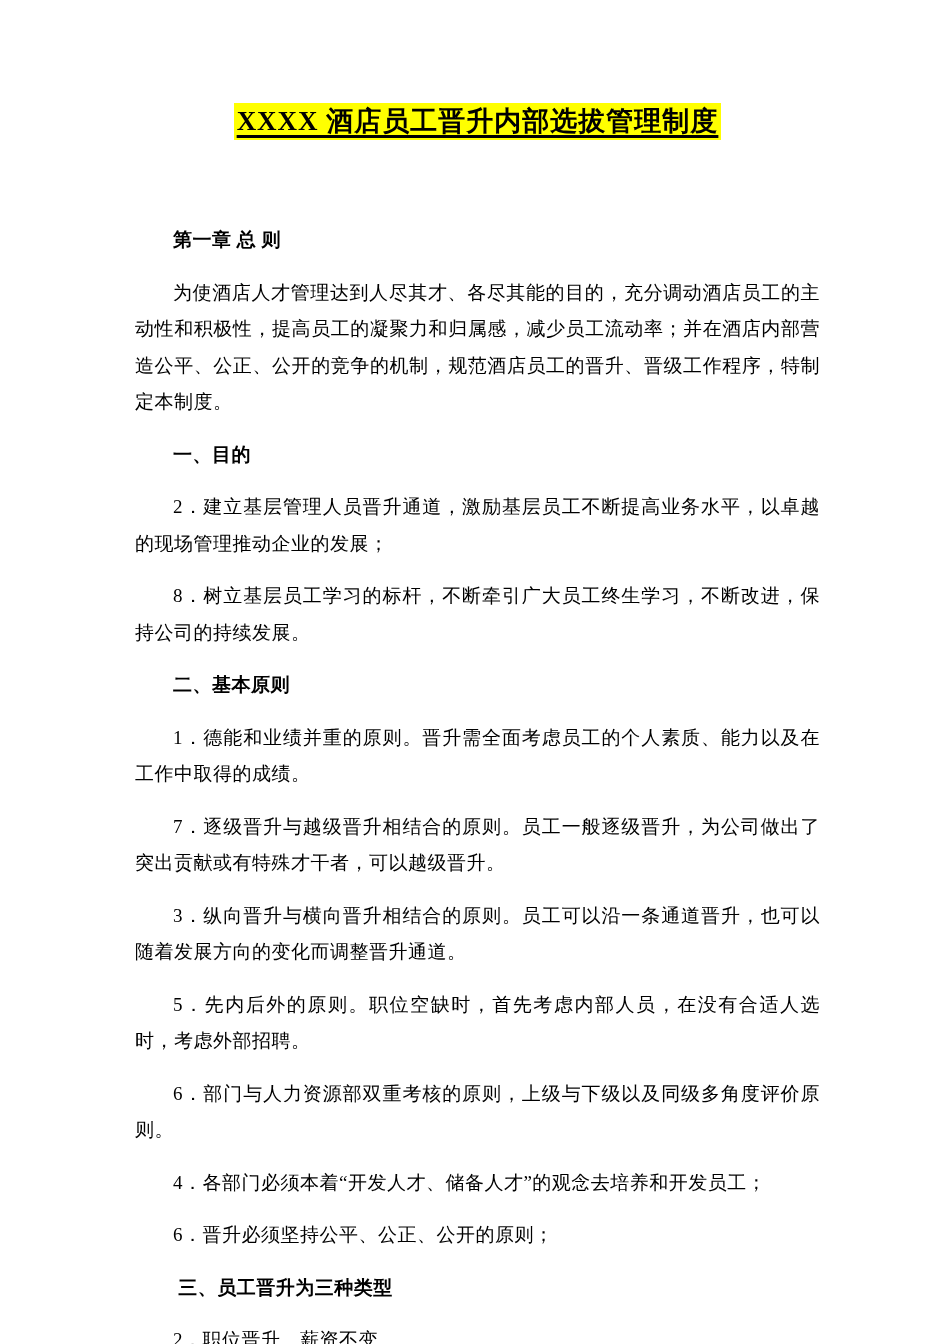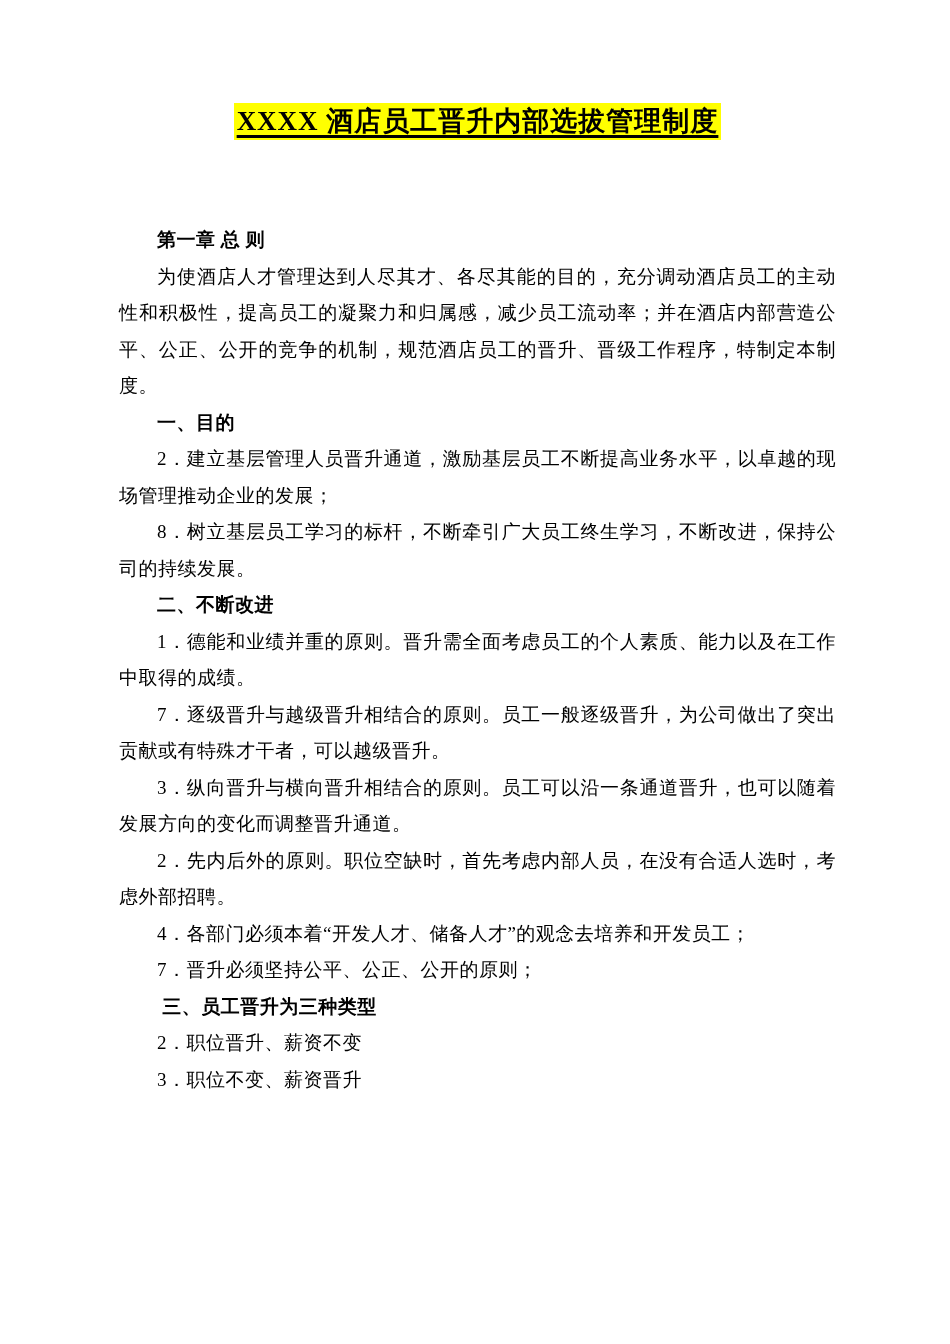--- a/index.html
+++ b/index.html
@@ -29,21 +29,21 @@
     letter-spacing:1px;
   }
   .doc-title .hl{
     background:var(--hl);
     text-decoration:underline;
     text-decoration-thickness:2.5px;
     text-underline-offset:5px;
     padding:3px 3px 4px 3px;
   }
   .doc-body p{
-    margin:0;
+    margin:16px;
     font-size:19px;
     line-height:36.5px;
     text-align:justify;
     text-justify:inter-ideograph;
     white-space:pre-wrap;
     text-indent:2em;
     letter-spacing:0.5px;
   }
   .doc-body p.chapter-heading,
   .doc-body p.section-heading{
@@ -54,24 +54,25 @@
 <body>
 
 <div class="page">
   <h1 class="doc-title"><span class="hl">XXXX 酒店员工晋升内部选拔管理制度</span></h1>
   <div class="doc-body">
       <p class="chapter-heading">第一章 总 则</p>
       <p class="body">为使酒店人才管理达到人尽其才、各尽其能的目的，充分调动酒店员工的主动性和积极性，提高员工的凝聚力和归属感，减少员工流动率；并在酒店内部营造公平、公正、公开的竞争的机制，规范酒店员工的晋升、晋级工作程序，特制定本制度。</p>
       <p class="section-heading">一、目的</p>
       <p class="body">2．建立基层管理人员晋升通道，激励基层员工不断提高业务水平，以卓越的现场管理推动企业的发展；</p>
       <p class="body">8．树立基层员工学习的标杆，不断牵引广大员工终生学习，不断改进，保持公司的持续发展。</p>
-      <p class="section-heading">二、不断改进</p>
+      <p class="section-heading">二、基本原则</p>
       <p class="body">1．德能和业绩并重的原则。晋升需全面考虑员工的个人素质、能力以及在工作中取得的成绩。</p>
       <p class="body">7．逐级晋升与越级晋升相结合的原则。员工一般逐级晋升，为公司做出了突出贡献或有特殊才干者，可以越级晋升。</p>
       <p class="body">3．纵向晋升与横向晋升相结合的原则。员工可以沿一条通道晋升，也可以随着发展方向的变化而调整晋升通道。</p>
-      <p class="body">2．先内后外的原则。职位空缺时，首先考虑内部人员，在没有合适人选时，考虑外部招聘。</p>
+      <p class="body">5．先内后外的原则。职位空缺时，首先考虑内部人员，在没有合适人选时，考虑外部招聘。</p>
+      <p class="body">6．部门与人力资源部双重考核的原则，上级与下级以及同级多角度评价原则。</p>
       <p class="body">4．各部门必须本着“开发人才、储备人才”的观念去培养和开发员工；</p>
-      <p class="body">7．晋升必须坚持公平、公正、公开的原则；</p>
+      <p class="body">6．晋升必须坚持公平、公正、公开的原则；</p>
       <p class="section-heading"> 三、员工晋升为三种类型</p>
       <p class="body">2．职位晋升、薪资不变</p>
       <p class="body">3．职位不变、薪资晋升</p>
     </div>
 </div>
 
 </body></html>

